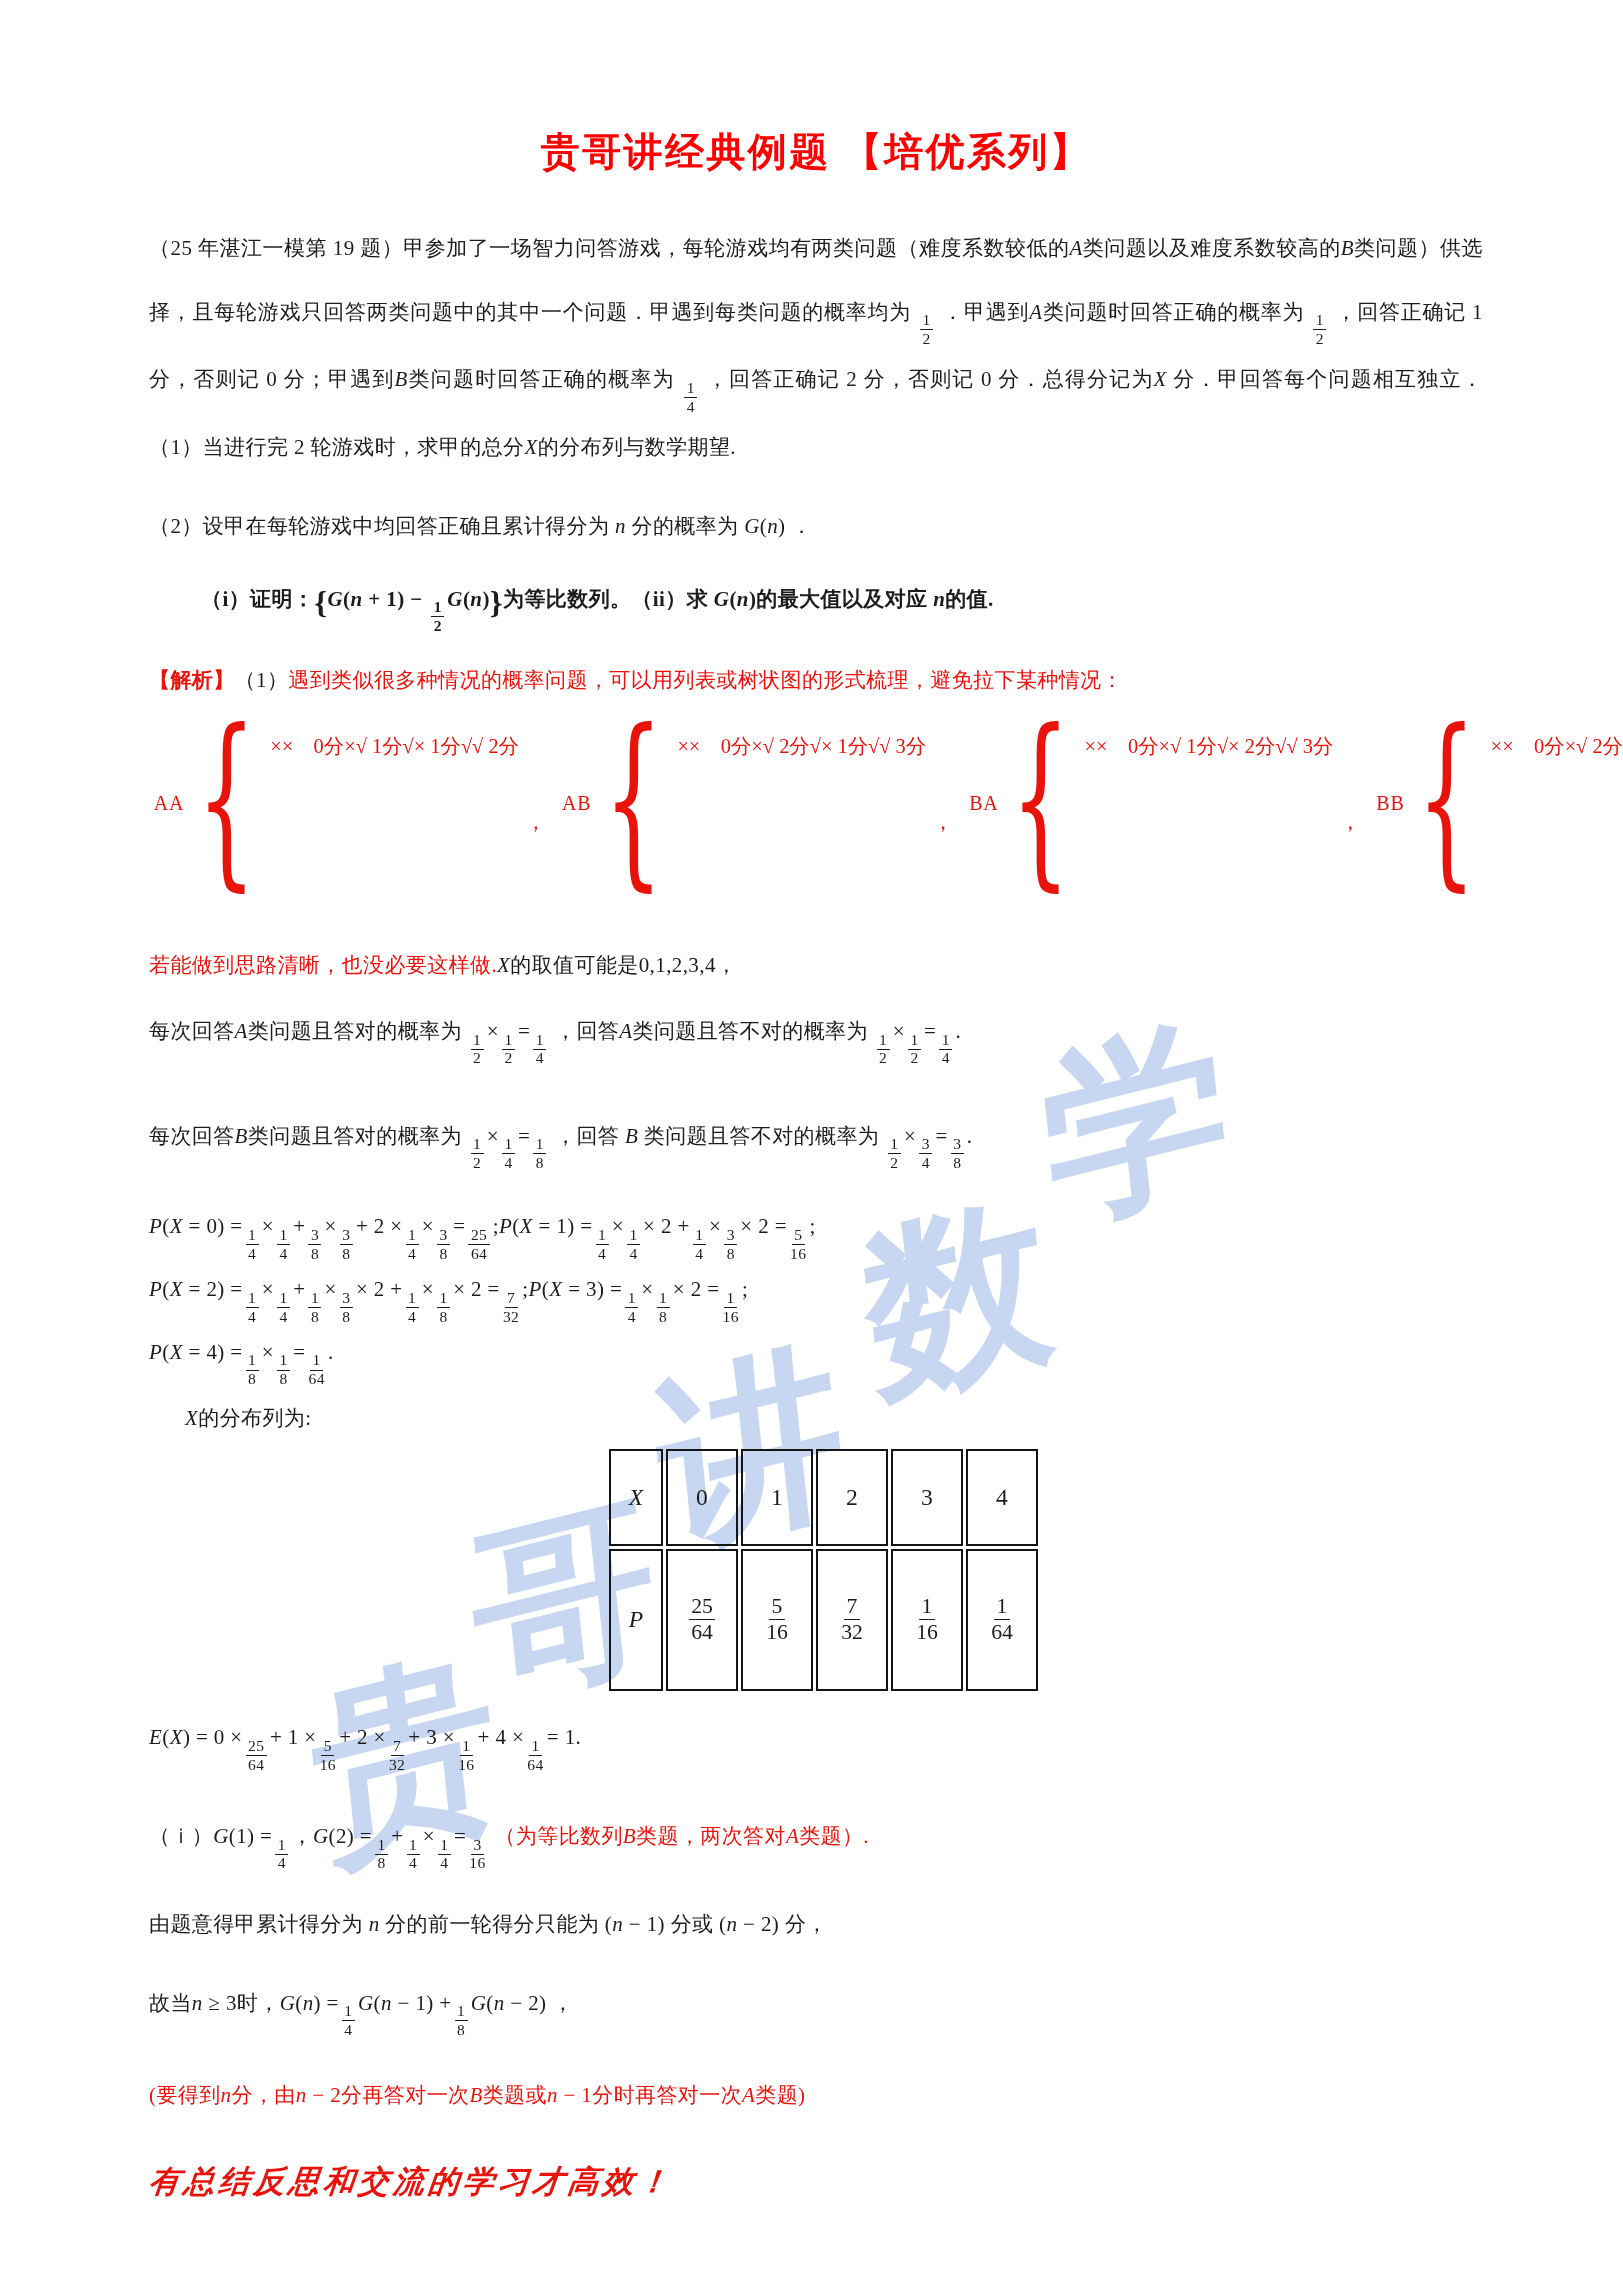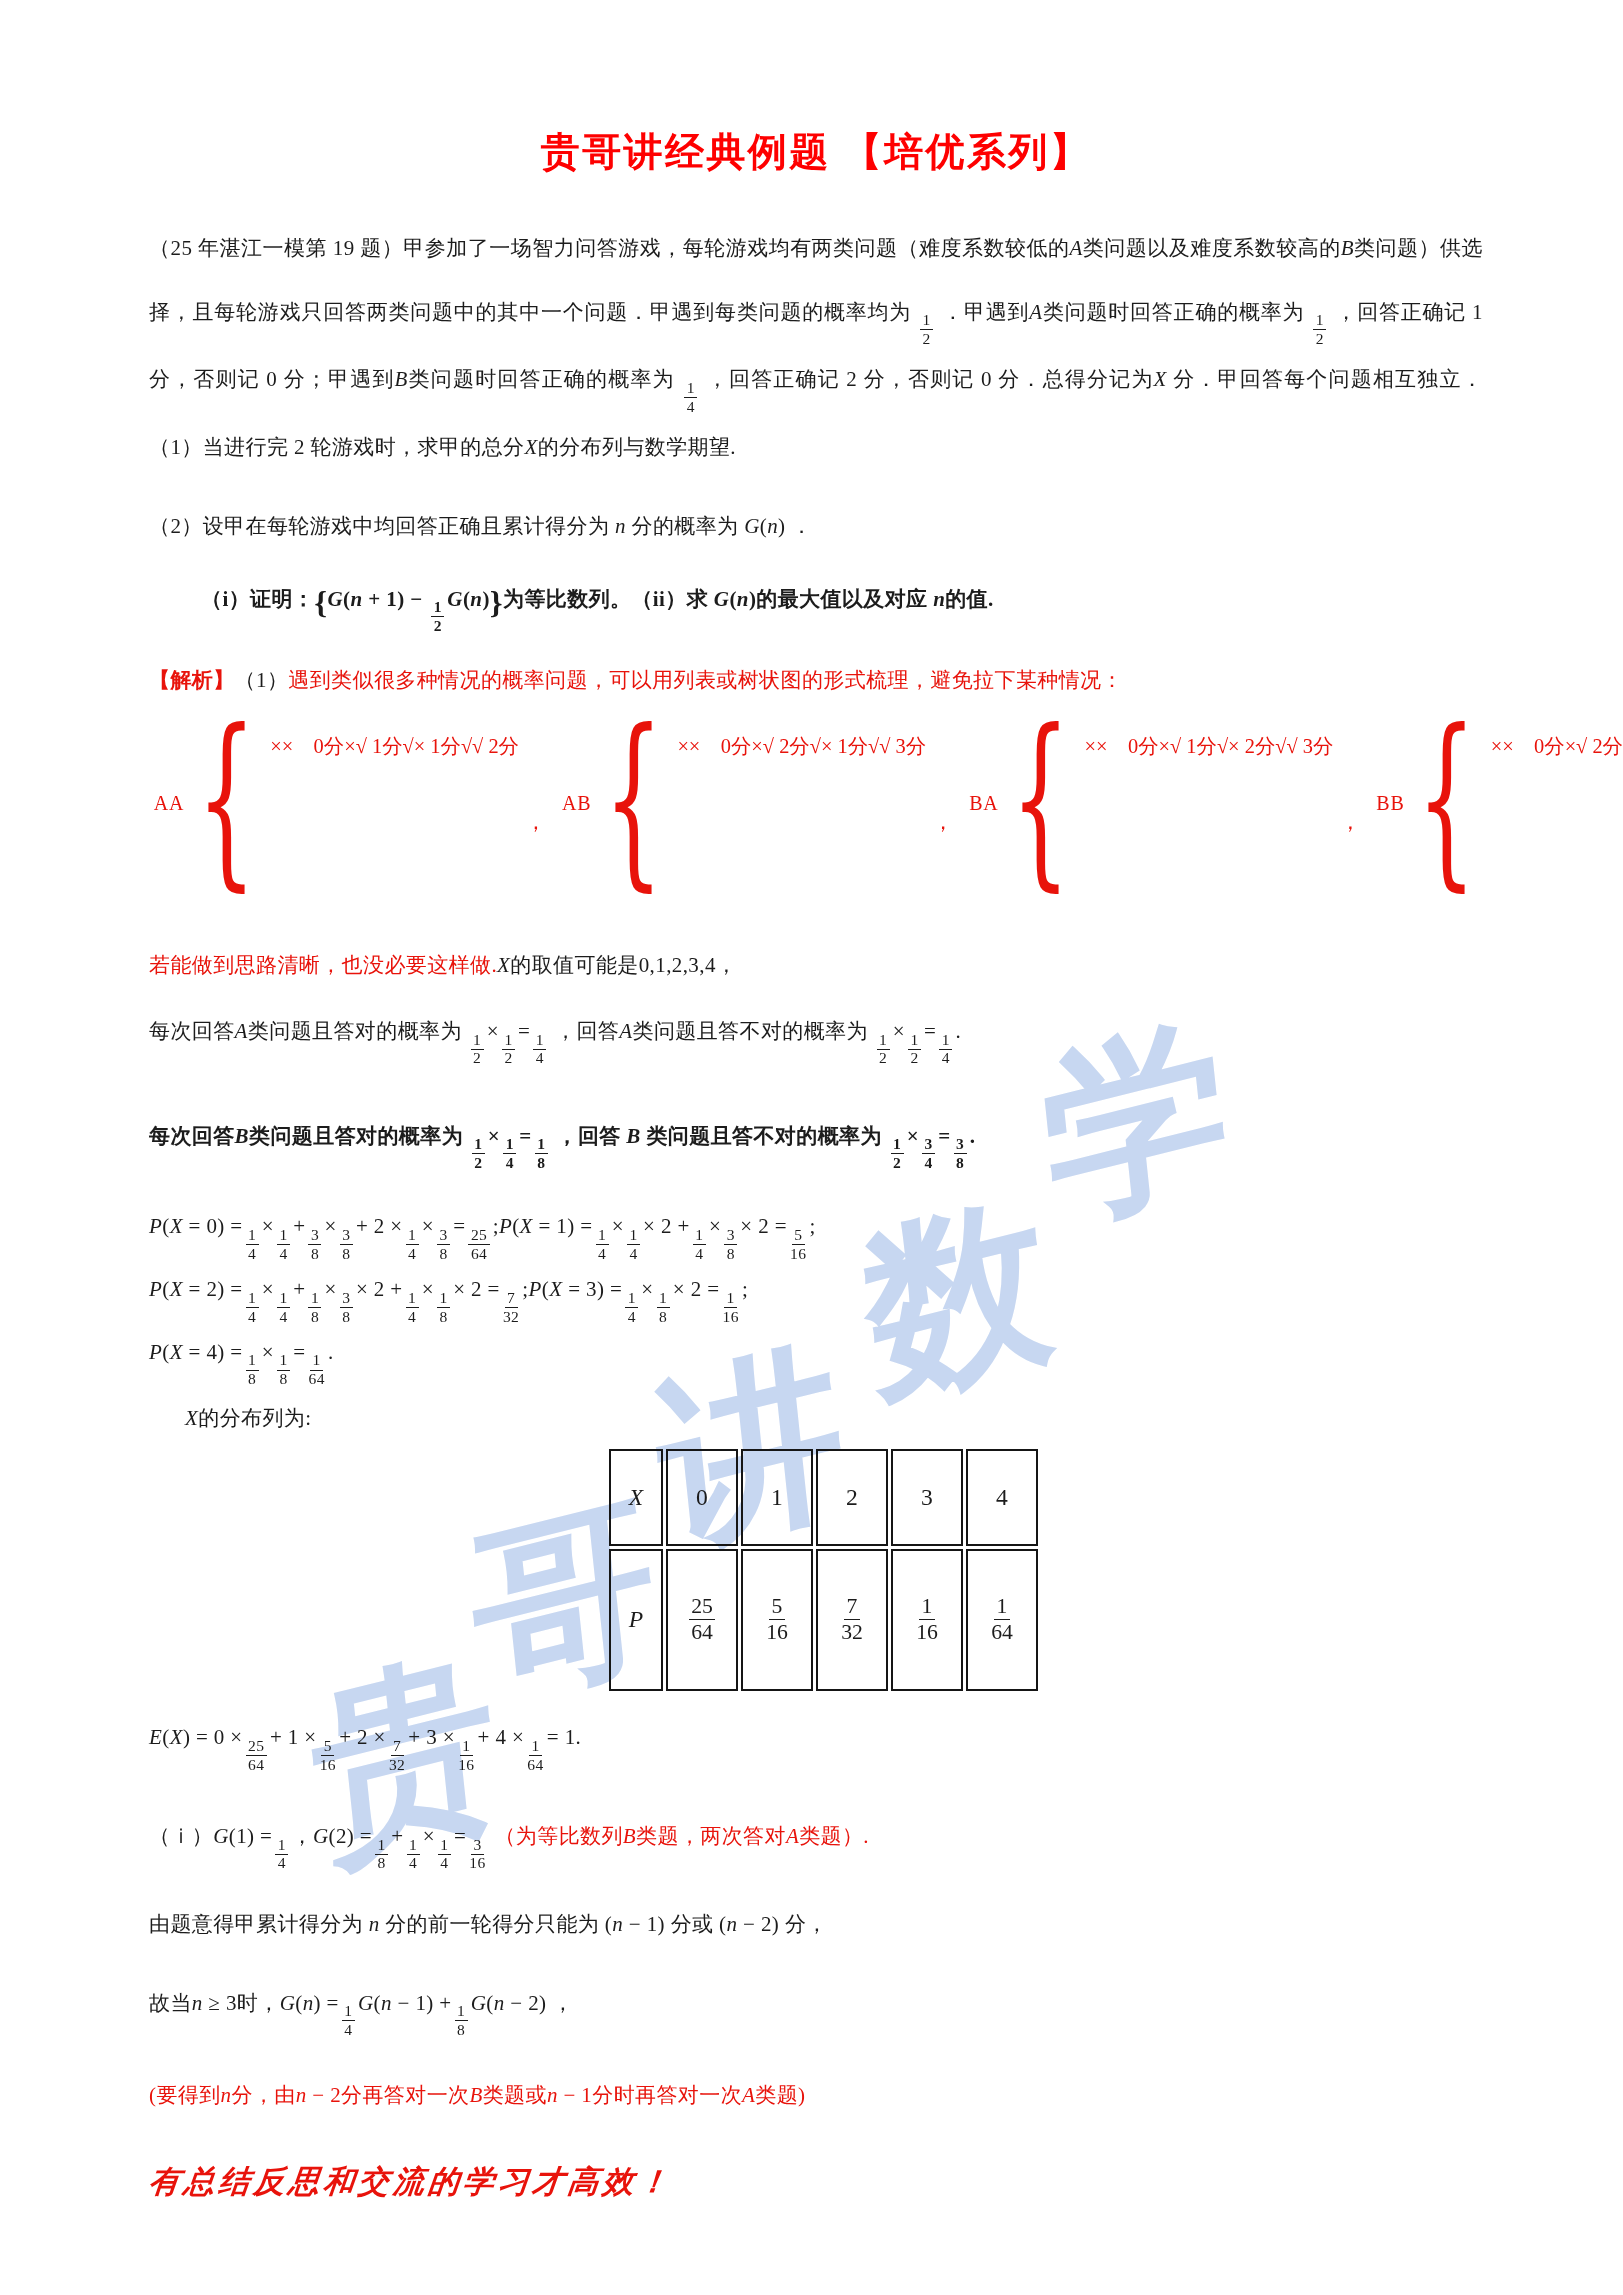--- a/index.html
+++ b/index.html
@@ -11,21 +11,21 @@
   p{margin:0;font-size:21px;letter-spacing:0.4px;}
   .mi{font-style:italic;font-family:"Liberation Serif",serif;}
   .red{color:var(--red,#e60000);}
   .rb{color:var(--red,#e60000);font-weight:700;}
   .p1{margin-top:39px;line-height:64px;text-align:justify;}
   .p2{margin-top:25px;line-height:44px;}
   .p2i{margin-top:20.4px;line-height:60px;padding-left:52px;font-weight:bold;}
   .jiexi{margin-top:23.6px;line-height:44px;}
   .note{margin-top:58px;line-height:44px;}
   .pa{margin-top:15.7px;line-height:57px;}
-  .pb{margin-top:41px;line-height:57px;font-weight:bold;}
+  .pb{margin-top:41px;line-height:57px;}
   .pxb{margin-top:28px;}
   .pxb p{line-height:55px;}
   .dist-label{margin-top:11px;line-height:39px;margin-left:36px;}
   .ex{margin-top:15.7px;line-height:57px;}
   .p2note{margin-top:38px;line-height:44px;}
   .pgi{margin-top:33px;line-height:60px;}
   .pn{margin-top:30px;line-height:44px;}
   .prec{margin-top:27px;line-height:60px;}
   .prednote{margin-top:35px;line-height:44px;}
   .slogan{margin-top:44px;font-size:31px;color:var(--red,#e60000);font-weight:700;

